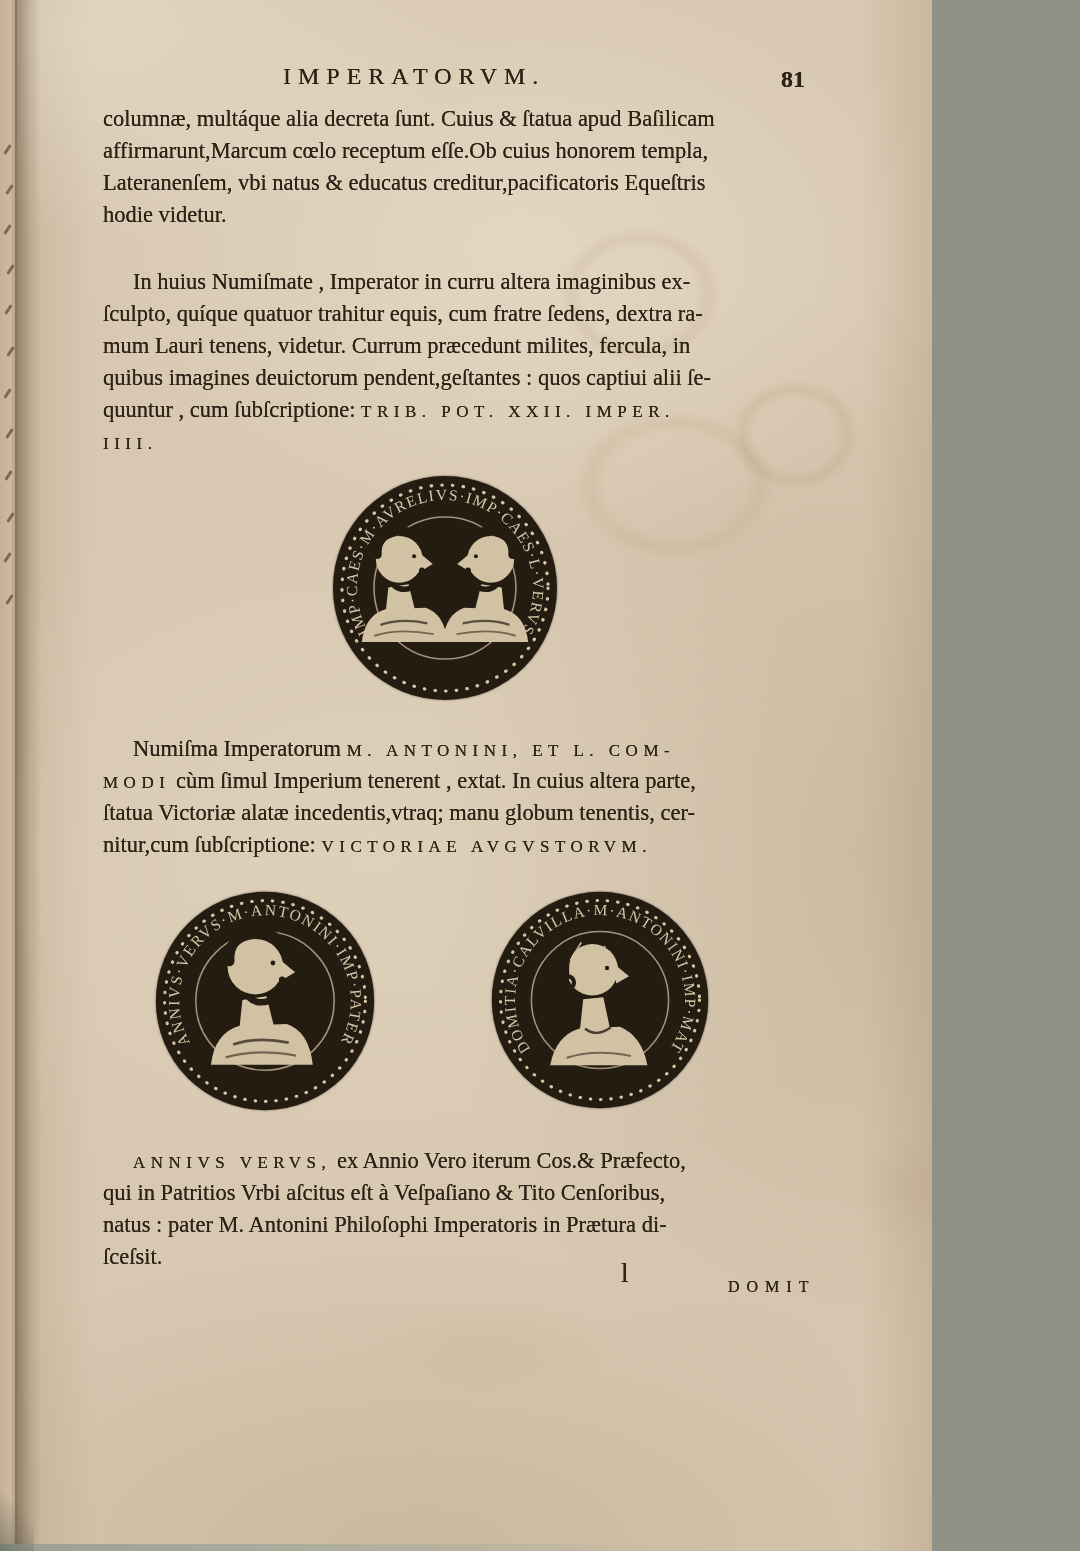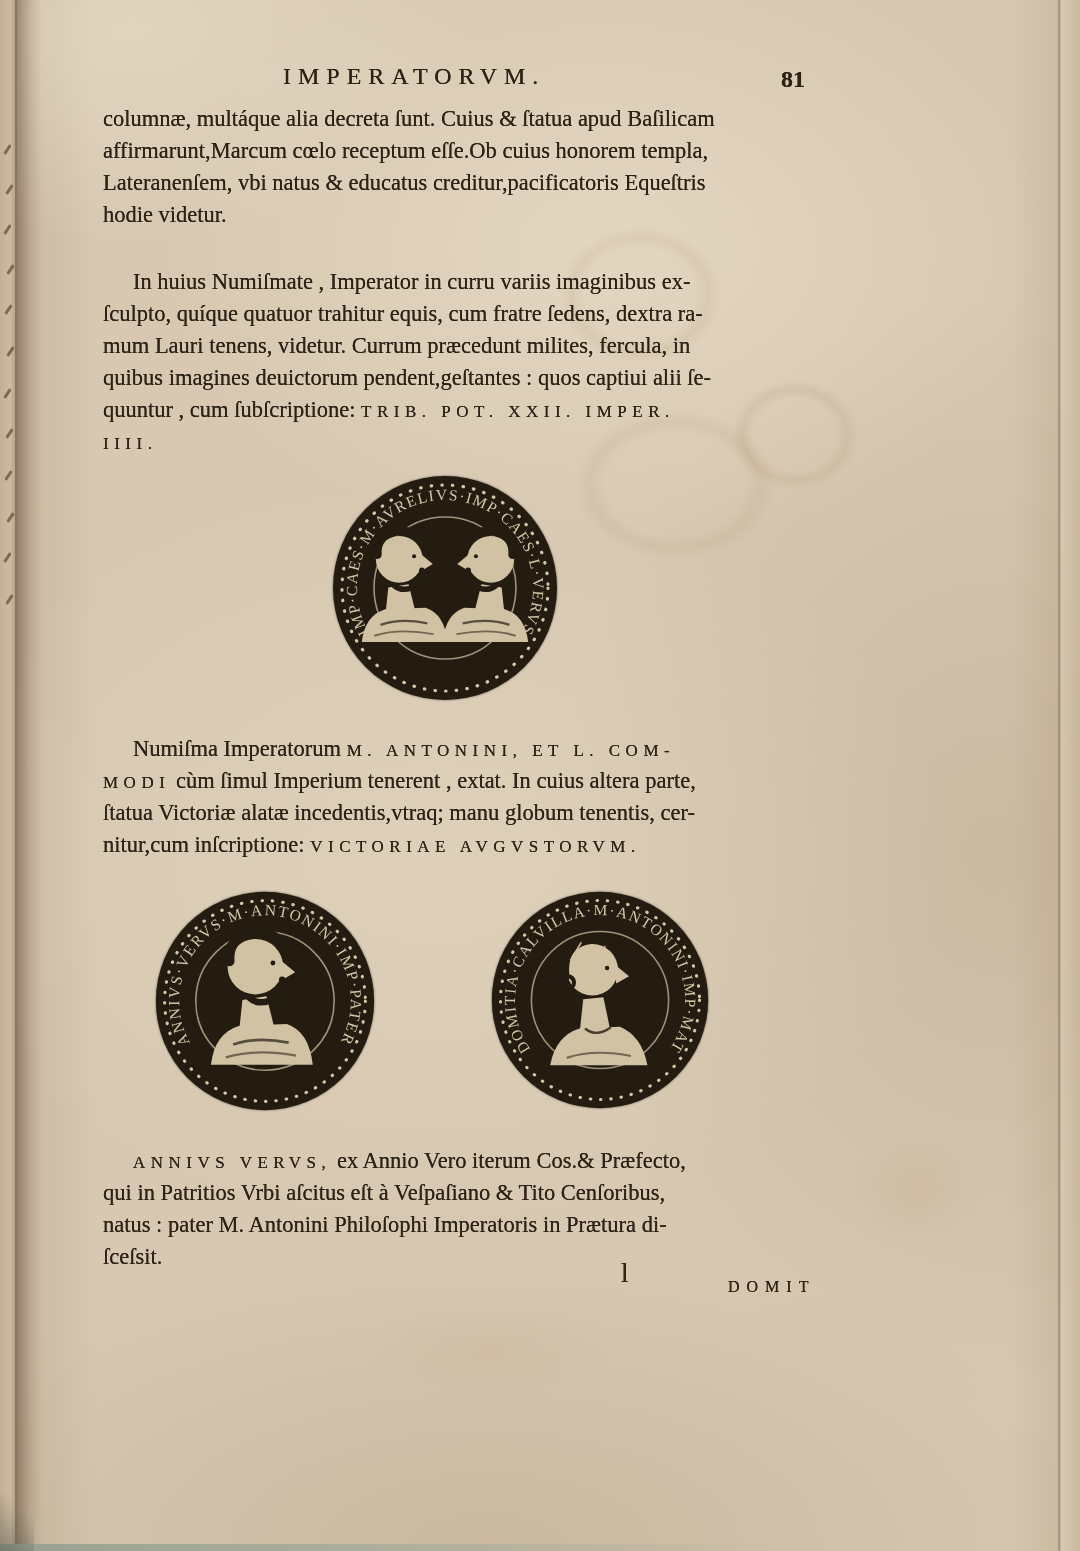--- a/index.html
+++ b/index.html
@@ -1,17 +1,17 @@
 <!DOCTYPE html>
 <html><head>
 <meta charset="utf-8">
 <style>
   html,body{margin:0;padding:0;background:#8e9184;}
   #photo{
-    position:relative;width:1080px;height:1551px;overflow:hidden;
+    position:relative;width:932px;height:1551px;overflow:hidden;
     background-color:#d8c8b1;
     background-image:
       radial-gradient(ellipse 620px 420px at 56% 16%, rgba(245,236,218,0.40), transparent 72%),
       radial-gradient(ellipse 700px 500px at 40% 55%, rgba(240,230,210,0.25), transparent 75%),
       radial-gradient(ellipse 560px 720px at 92% 55%, rgba(124,99,68,0.14), transparent 78%),
       radial-gradient(ellipse 900px 420px at 45% 100%, rgba(130,104,72,0.16), transparent 72%),
       radial-gradient(ellipse 500px 300px at 12% 2%, rgba(235,226,206,0.5), transparent 70%),
       linear-gradient(90deg, rgba(92,72,52,0.42) 0px, rgba(118,94,68,0.26) 16px, rgba(142,118,90,0.14) 42px, rgba(0,0,0,0) 95px),
       linear-gradient(270deg, rgba(146,120,90,0.22) 0px, rgba(0,0,0,0) 70px);
     font-family:"Liberation Serif","DejaVu Serif",serif;
@@ -92,21 +92,21 @@
   <div class="folio">81</div>
 
   <div class="para" style="top:103px">
     <div class="bl">columnæ, multáque alia decreta ſunt. Cuius &amp; ſtatua apud Baſilicam</div>
     <div class="bl">affirmarunt,Marcum cœlo receptum eſſe.Ob cuius honorem templa,</div>
     <div class="bl">Lateranenſem, vbi natus &amp; educatus creditur,pacificatoris Equeſtris</div>
     <div class="bl">hodie videtur.</div>
   </div>
 
   <div class="para" style="top:266px">
-    <div class="bl indent">In huius Numiſmate , Imperator in curru variis imaginibus ex-</div>
+    <div class="bl indent">In huius Numiſmate , Imperator in curru altera imaginibus ex-</div>
     <div class="bl">ſculpto, quíque quatuor trahitur equis, cum fratre ſedens, dextra ra-</div>
     <div class="bl">mum Lauri tenens, videtur. Currum præcedunt milites, fercula, in</div>
     <div class="bl">quibus imagines deuictorum pendent,geſtantes : quos captiui alii ſe-</div>
     <div class="bl"><span>quuntur , cum ſubſcriptione: </span><span class="sc">TRIB. POT. XXII. IMPER.</span></div>
     <div class="bl"><span class="sc">IIII.</span></div>
   </div>
 
   <svg width="0" height="0" style="position:absolute" aria-hidden="true">
     <defs>
       <g id="bust-male">
@@ -148,21 +148,21 @@
     </g>
     <g>
       <use href="#bust-male" transform="translate(208,54) scale(-0.78,0.78)"></use>
     </g>
   </svg>
 
   <div class="para" style="top:733px">
     <div class="bl indent"><span>Numiſma Imperatorum </span><span class="sc">M. ANTONINI, ET L. COM-</span></div>
     <div class="bl"><span class="sc">MODI</span><span> cùm ſimul Imperium tenerent , extat.  In cuius altera parte,</span></div>
     <div class="bl">ſtatua Victoriæ alatæ incedentis,vtraq; manu globum tenentis, cer-</div>
-    <div class="bl"><span>nitur,cum inſcriptione: </span><span class="sc">VICTORIAE AVGVSTORVM.</span></div>
+    <div class="bl"><span>nitur,cum ſubſcriptione: </span><span class="sc">VICTORIAE AVGVSTORVM.</span></div>
   </div>
 
   <svg class="coin" style="left:151px;top:887px" width="228" height="228" viewBox="0 0 234 234">
     <circle cx="117" cy="117" r="112" fill="#241c11"></circle>
     <circle cx="117" cy="117" r="103" fill="none" stroke="#d6c6a8" stroke-width="3.2" stroke-dasharray="0.5 10.2" stroke-linecap="round"></circle>
     <path id="arc-c2" d="M 44.9 167.5 A 88 88 0 1 1 189.1 167.5" fill="none"></path>
     <text font-size="16" fill="#d6c6a8" letter-spacing="1.8">
       <textPath href="#arc-c2" startOffset="50%" text-anchor="middle">ANNIVS·VERVS·M·ANTONINI·IMP·PATER</textPath>
     </text>
     <circle cx="117" cy="117" r="71" fill="none" stroke="#cdbb9e" stroke-width="1.6" opacity="0.75"></circle>

